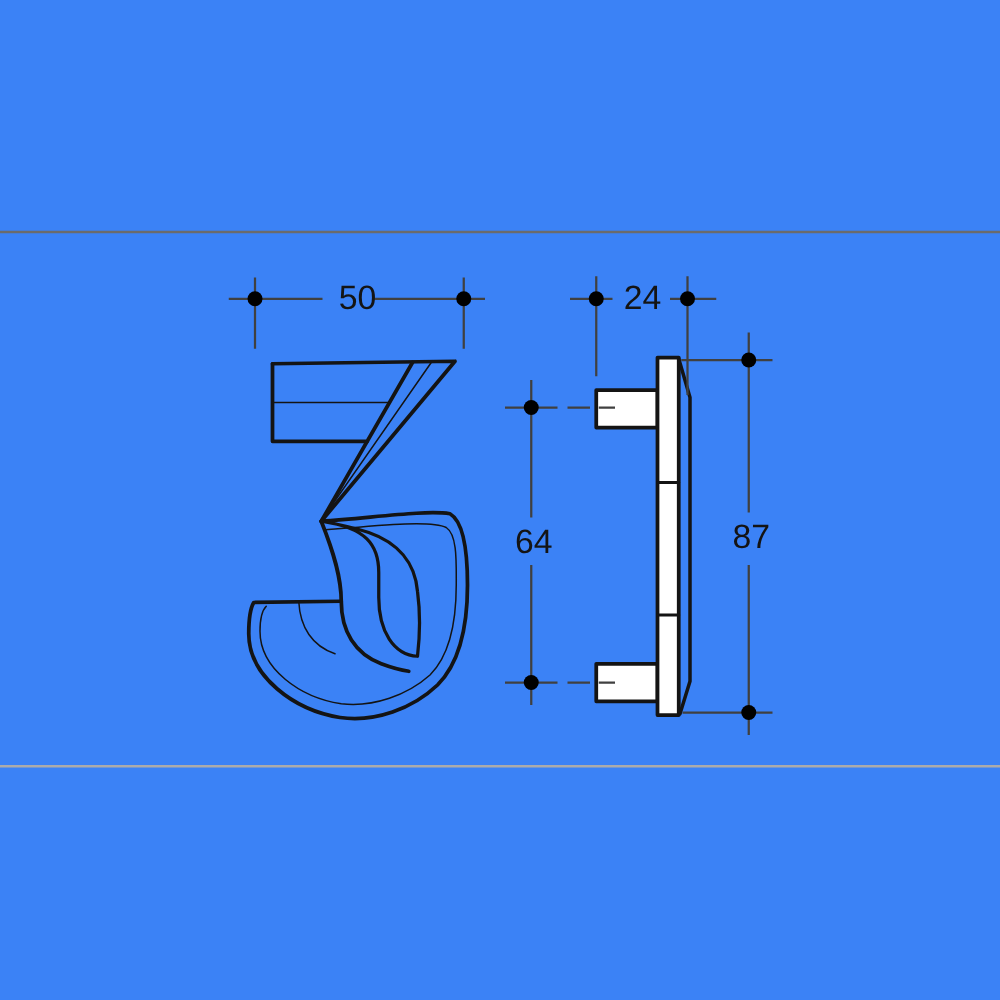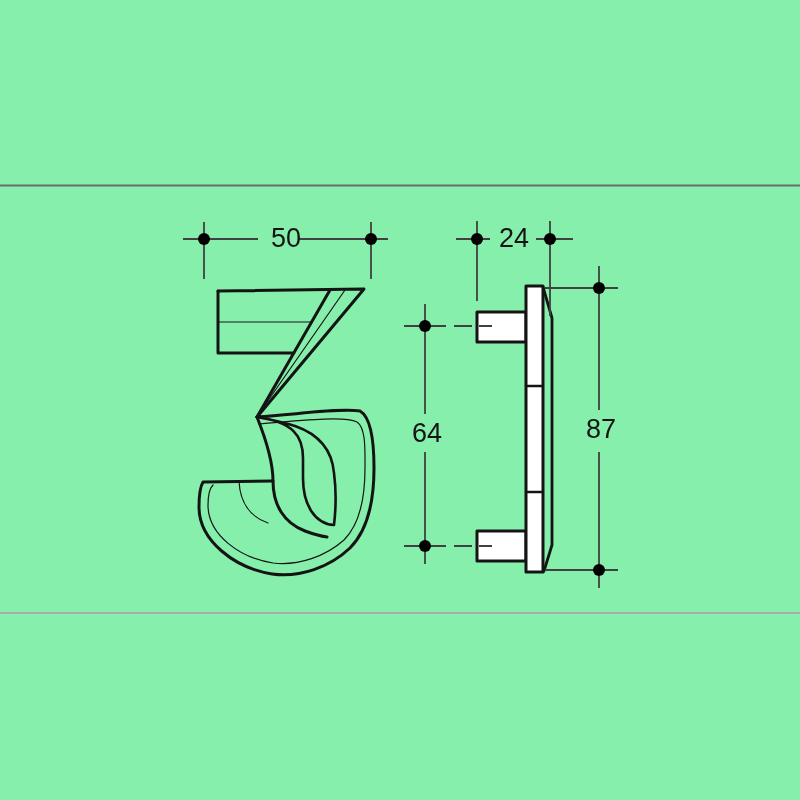--- a/index.html
+++ b/index.html
@@ -2,21 +2,21 @@
 <html><head>
 <meta charset="utf-8">
 <style>
   html,body{margin:0;padding:0;}
   body{
     width:800px;height:800px;
     background:#ffffff;
     font-family:"Liberation Sans", sans-serif;
     overflow:hidden;
   }
-  .canvas{position:relative;width:800px;height:800px;background:#86efac;}
+  .canvas{position:relative;width:800px;height:800px;background:#3b82f6;}
   svg{display:block;}
   .dim-label{
     font-family:"Liberation Sans", sans-serif;
     font-size:27px;
     font-weight:400;
     fill:#141414;
   }
 </style>
 </head>
 <body>

